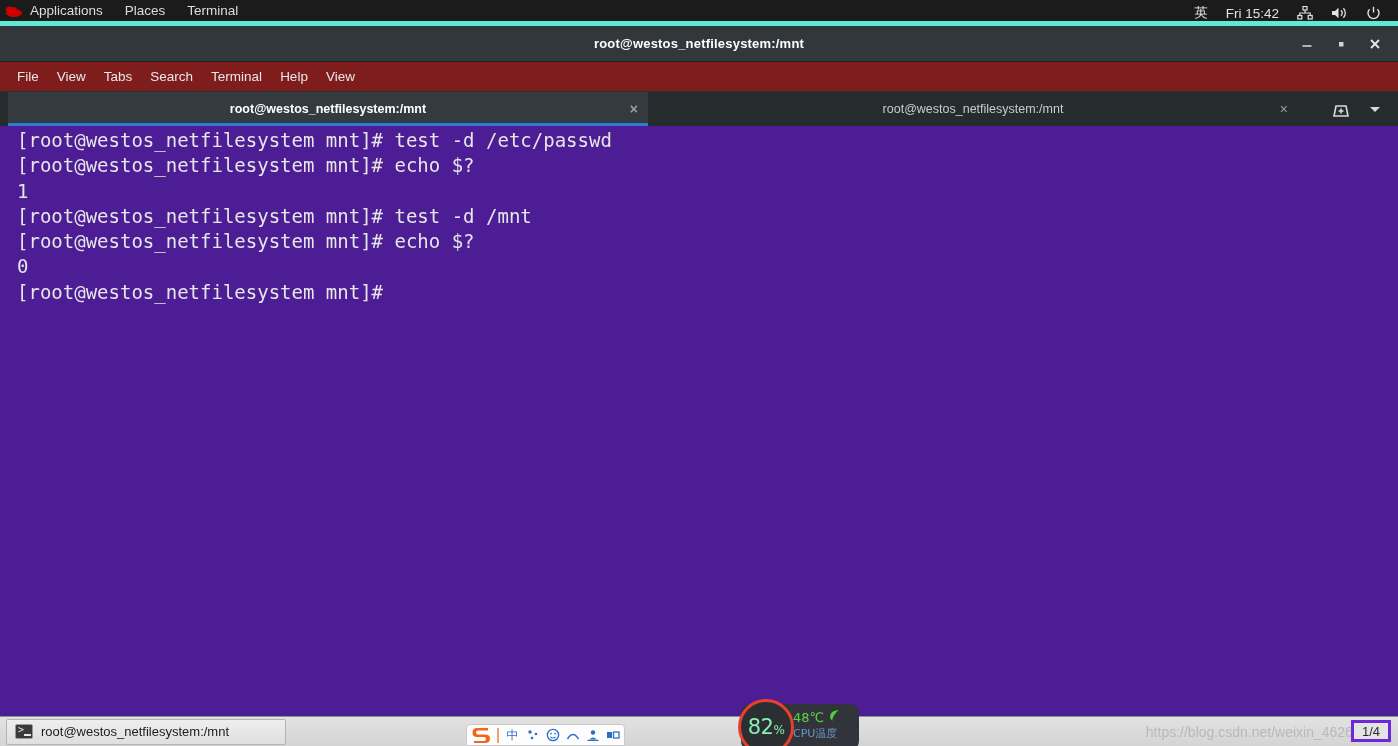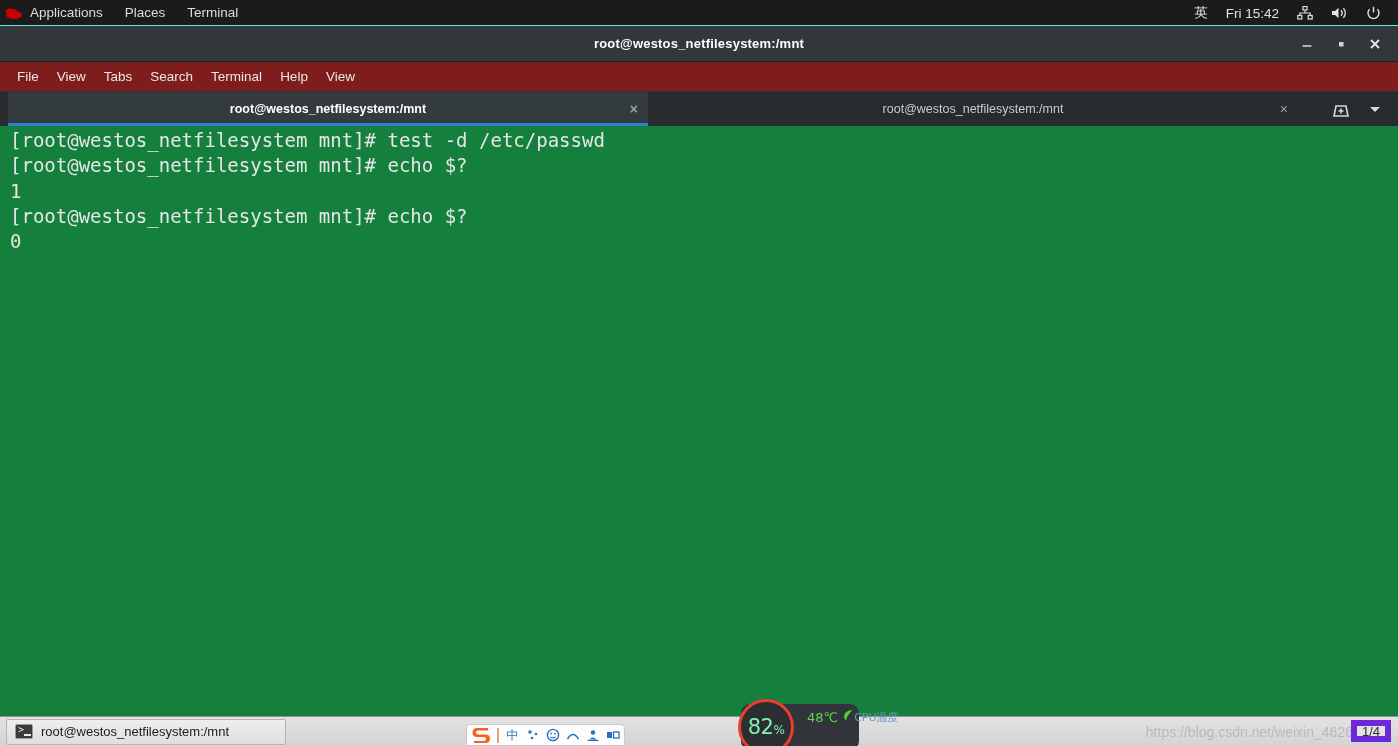--- a/index.html
+++ b/index.html
@@ -10,21 +10,21 @@
     font-family: "Liberation Sans", sans-serif;
   }
   #screen { position: relative; width: 1398px; height: 746px; }
 
   
   .topbar {
     position: absolute; top: 0; left: 0; width: 1398px; height: 26px;
     background: #1b1b1b;
     display: flex; align-items: center;
     color: #d8d8d8; font-size: 13.5px;
-    border-bottom: 1px solid #5eead4;
+    border-bottom: 5px solid #5eead4;
   }
   .topbar-left { display: flex; align-items: center; height: 100%; }
   .redhat-logo {
     width: 26px; height: 26px; position: relative;
     display: flex; align-items: center; justify-content: center;
   }
   .topbar-item {
     padding: 0 11px; height: 26px; line-height: 26px;
     color: #dcdcdc; white-space: nowrap;
   }
@@ -104,22 +104,22 @@
   .tab-tools { display: flex; align-items: center; padding-right: 6px; }
   .tab-tool {
     width: 34px; height: 34px;
     display: flex; align-items: center; justify-content: center;
     color: #d6dadb;
   }
 
   .term {
     width: 100%;
     height: 590px;
-    background: #15803d;
-    padding: 2px 0 0 10px;
+    background: #4c1d95;
+    padding: 2px 0 0 17px;
     overflow: hidden;
   }
   .term-line {
     font-family: "DejaVu Sans Mono", monospace;
     font-size: 19px;
     line-height: 25.3px;
     color: #e6e6e6;
     white-space: pre;
     letter-spacing: 0px;
   }
@@ -208,22 +208,22 @@
   }
   .gauge-pct {
     color: #86efac;
     font-family: "DejaVu Sans", sans-serif;
     font-size: 21px;
     line-height: 1;
     letter-spacing: -0.5px;
   }
   .gauge-pct small { font-size: 12px; }
   .gauge-info {
-    position: absolute; left: 66px; top: 5px;
-    display: flex; flex-direction: row; align-items: flex-start;
+    position: absolute; left: 52px; top: 5px;
+    display: flex; flex-direction: column; align-items: flex-start;
   }
   .gauge-temp {
     color: #5fd44e; font-size: 13px;
     font-family: "DejaVu Sans", sans-serif;
     display: flex; align-items: center; gap: 4px;
     white-space: nowrap;
   }
   .gauge-caption {
     color: #6d94c8; font-size: 11px; margin-top: 1px;
     font-family: "DejaVu Sans", sans-serif;
@@ -235,21 +235,21 @@
     position: absolute; right: 14px; bottom: 6px;
     color: #b9b9b9; font-size: 14px;
     font-family: "Liberation Sans", sans-serif;
     white-space: nowrap;
     pointer-events: none;
   }
   .page-indicator {
     position: absolute; right: 7px; bottom: 4px;
     width: 40px; height: 22px;
     background: #e3e3e3;
-    border: 6px solid #6d28d9;
+    border: 3px solid #6d28d9;
     display: flex; align-items: center; justify-content: center;
     font-size: 13px; color: #2b2b2b;
   }
 </style>
 </head>
 <body>
 
 <div id="screen">
 
   <div class="topbar">
@@ -349,22 +349,24 @@
               <path d="M2 3 L7 8 L12 3 Z" fill="#d6dadb"></path>
             </svg>
         </span>
       </div>
     </div>
 
     <div class="term">
       <div class="term-line">[root@westos_netfilesystem mnt]# test -d /etc/passwd</div>
       <div class="term-line">[root@westos_netfilesystem mnt]# echo $?</div>
       <div class="term-line">1</div>
+      <div class="term-line">[root@westos_netfilesystem mnt]# test -d /mnt</div>
       <div class="term-line">[root@westos_netfilesystem mnt]# echo $?</div>
       <div class="term-line">0</div>
+      <div class="term-line">[root@westos_netfilesystem mnt]#</div>
     </div>
 
   </div>
 
   <div class="taskbar">
     <div class="task-btn">
       <span class="task-icon"></span>
       <span class="task-label">root@westos_netfilesystem:/mnt</span>
     </div>
   </div>

